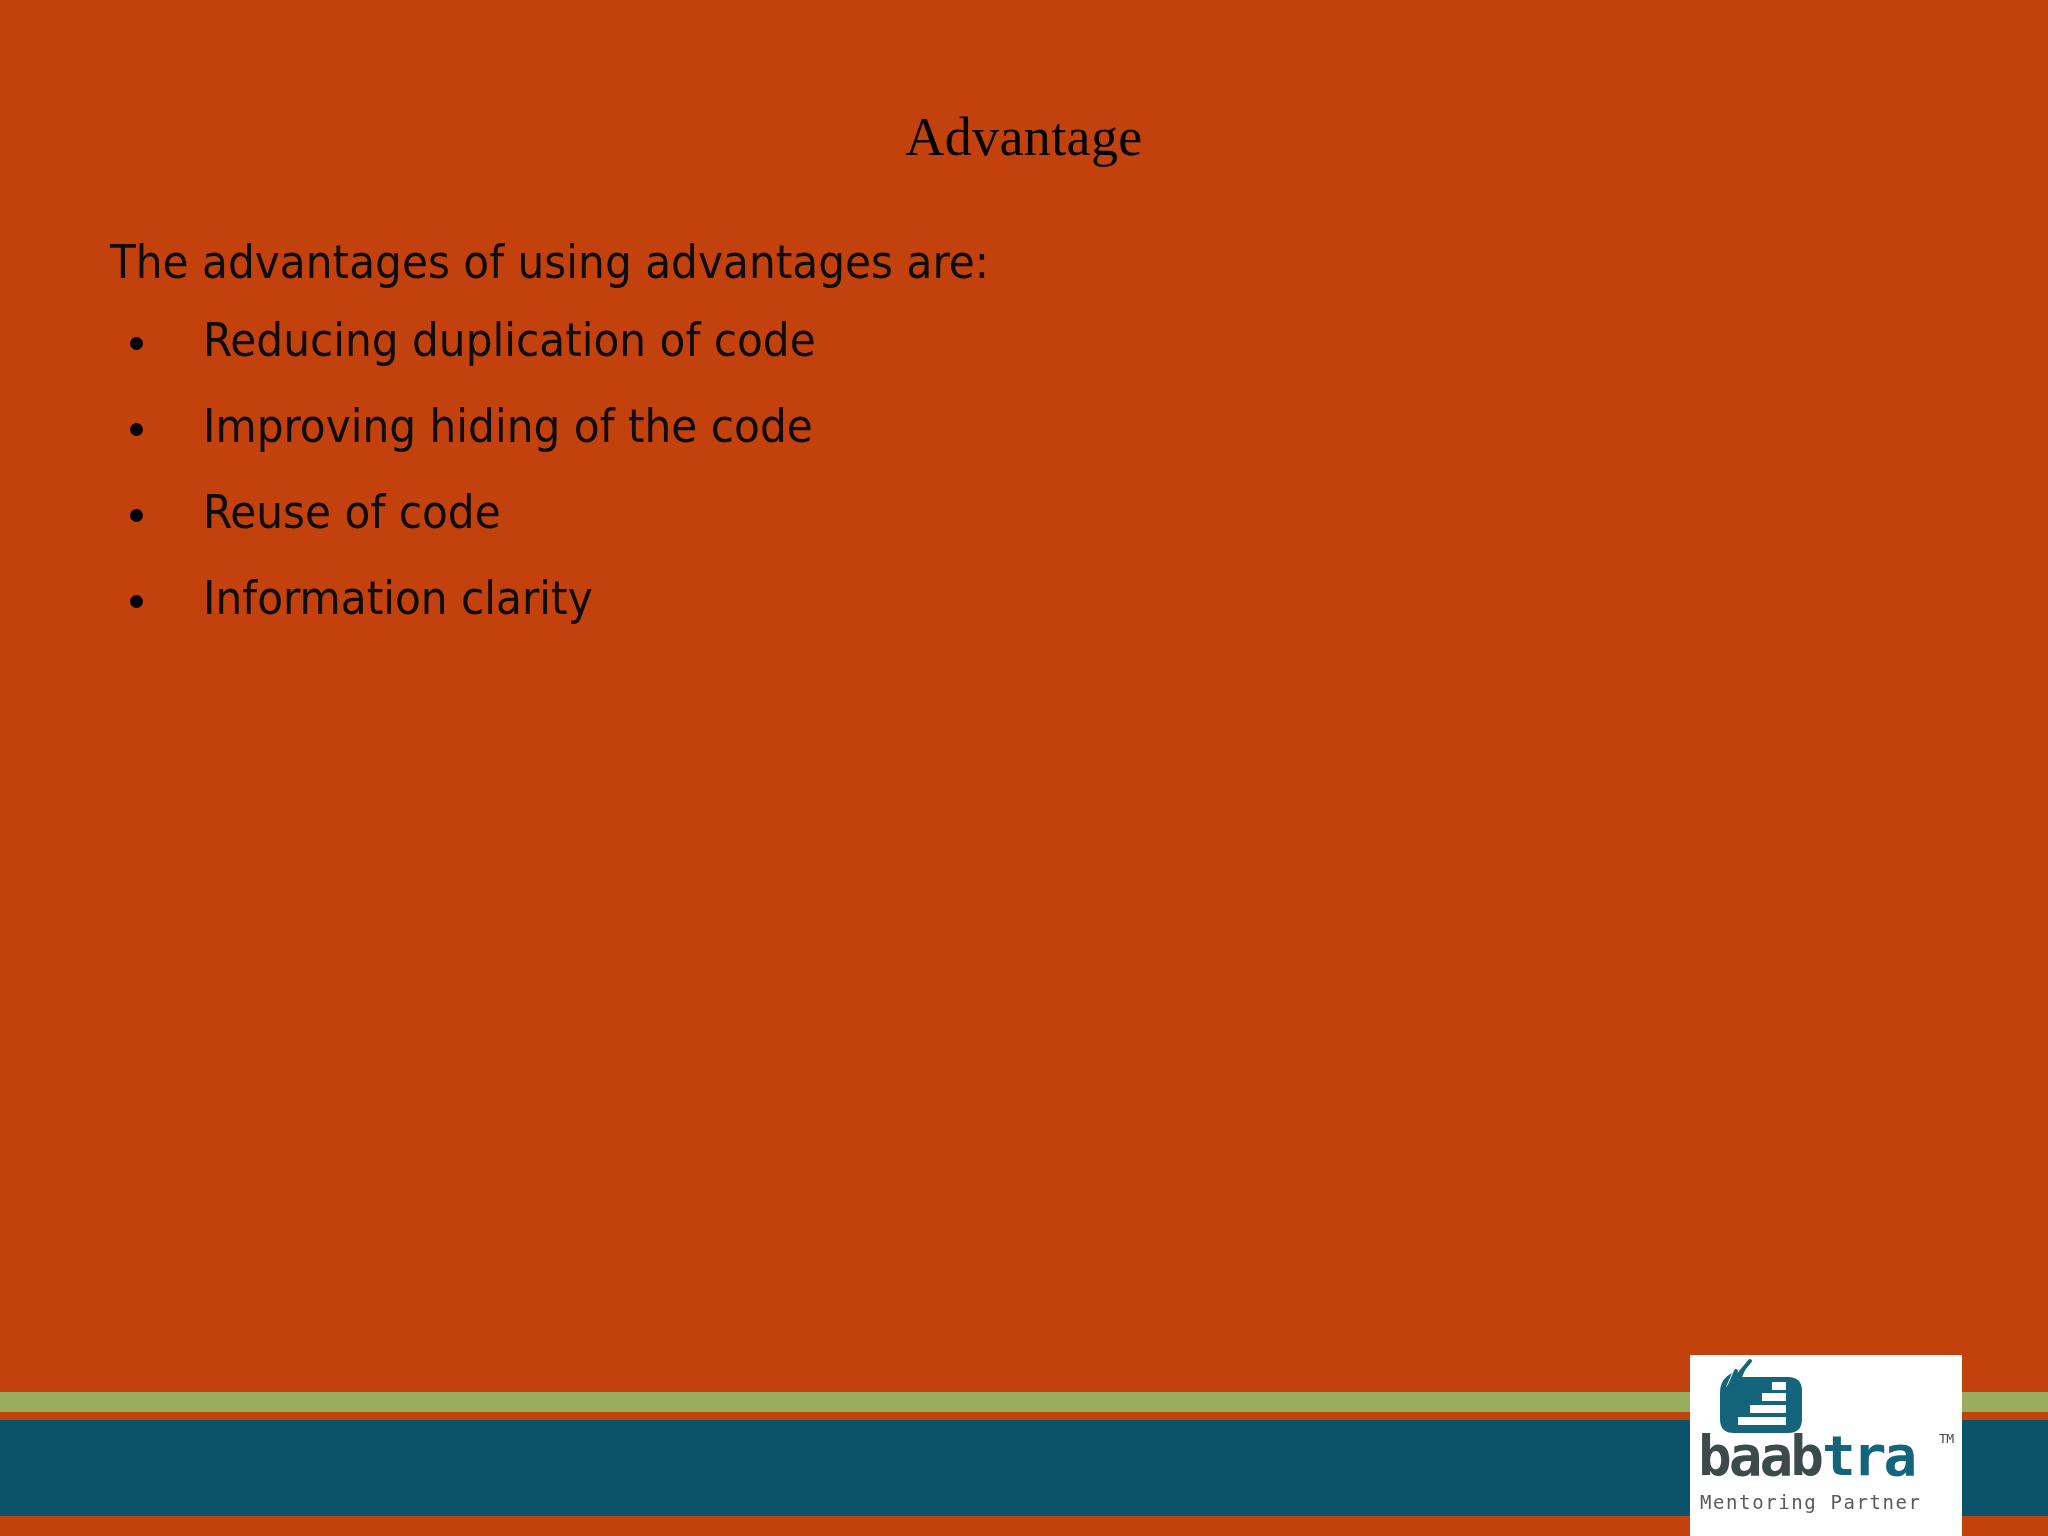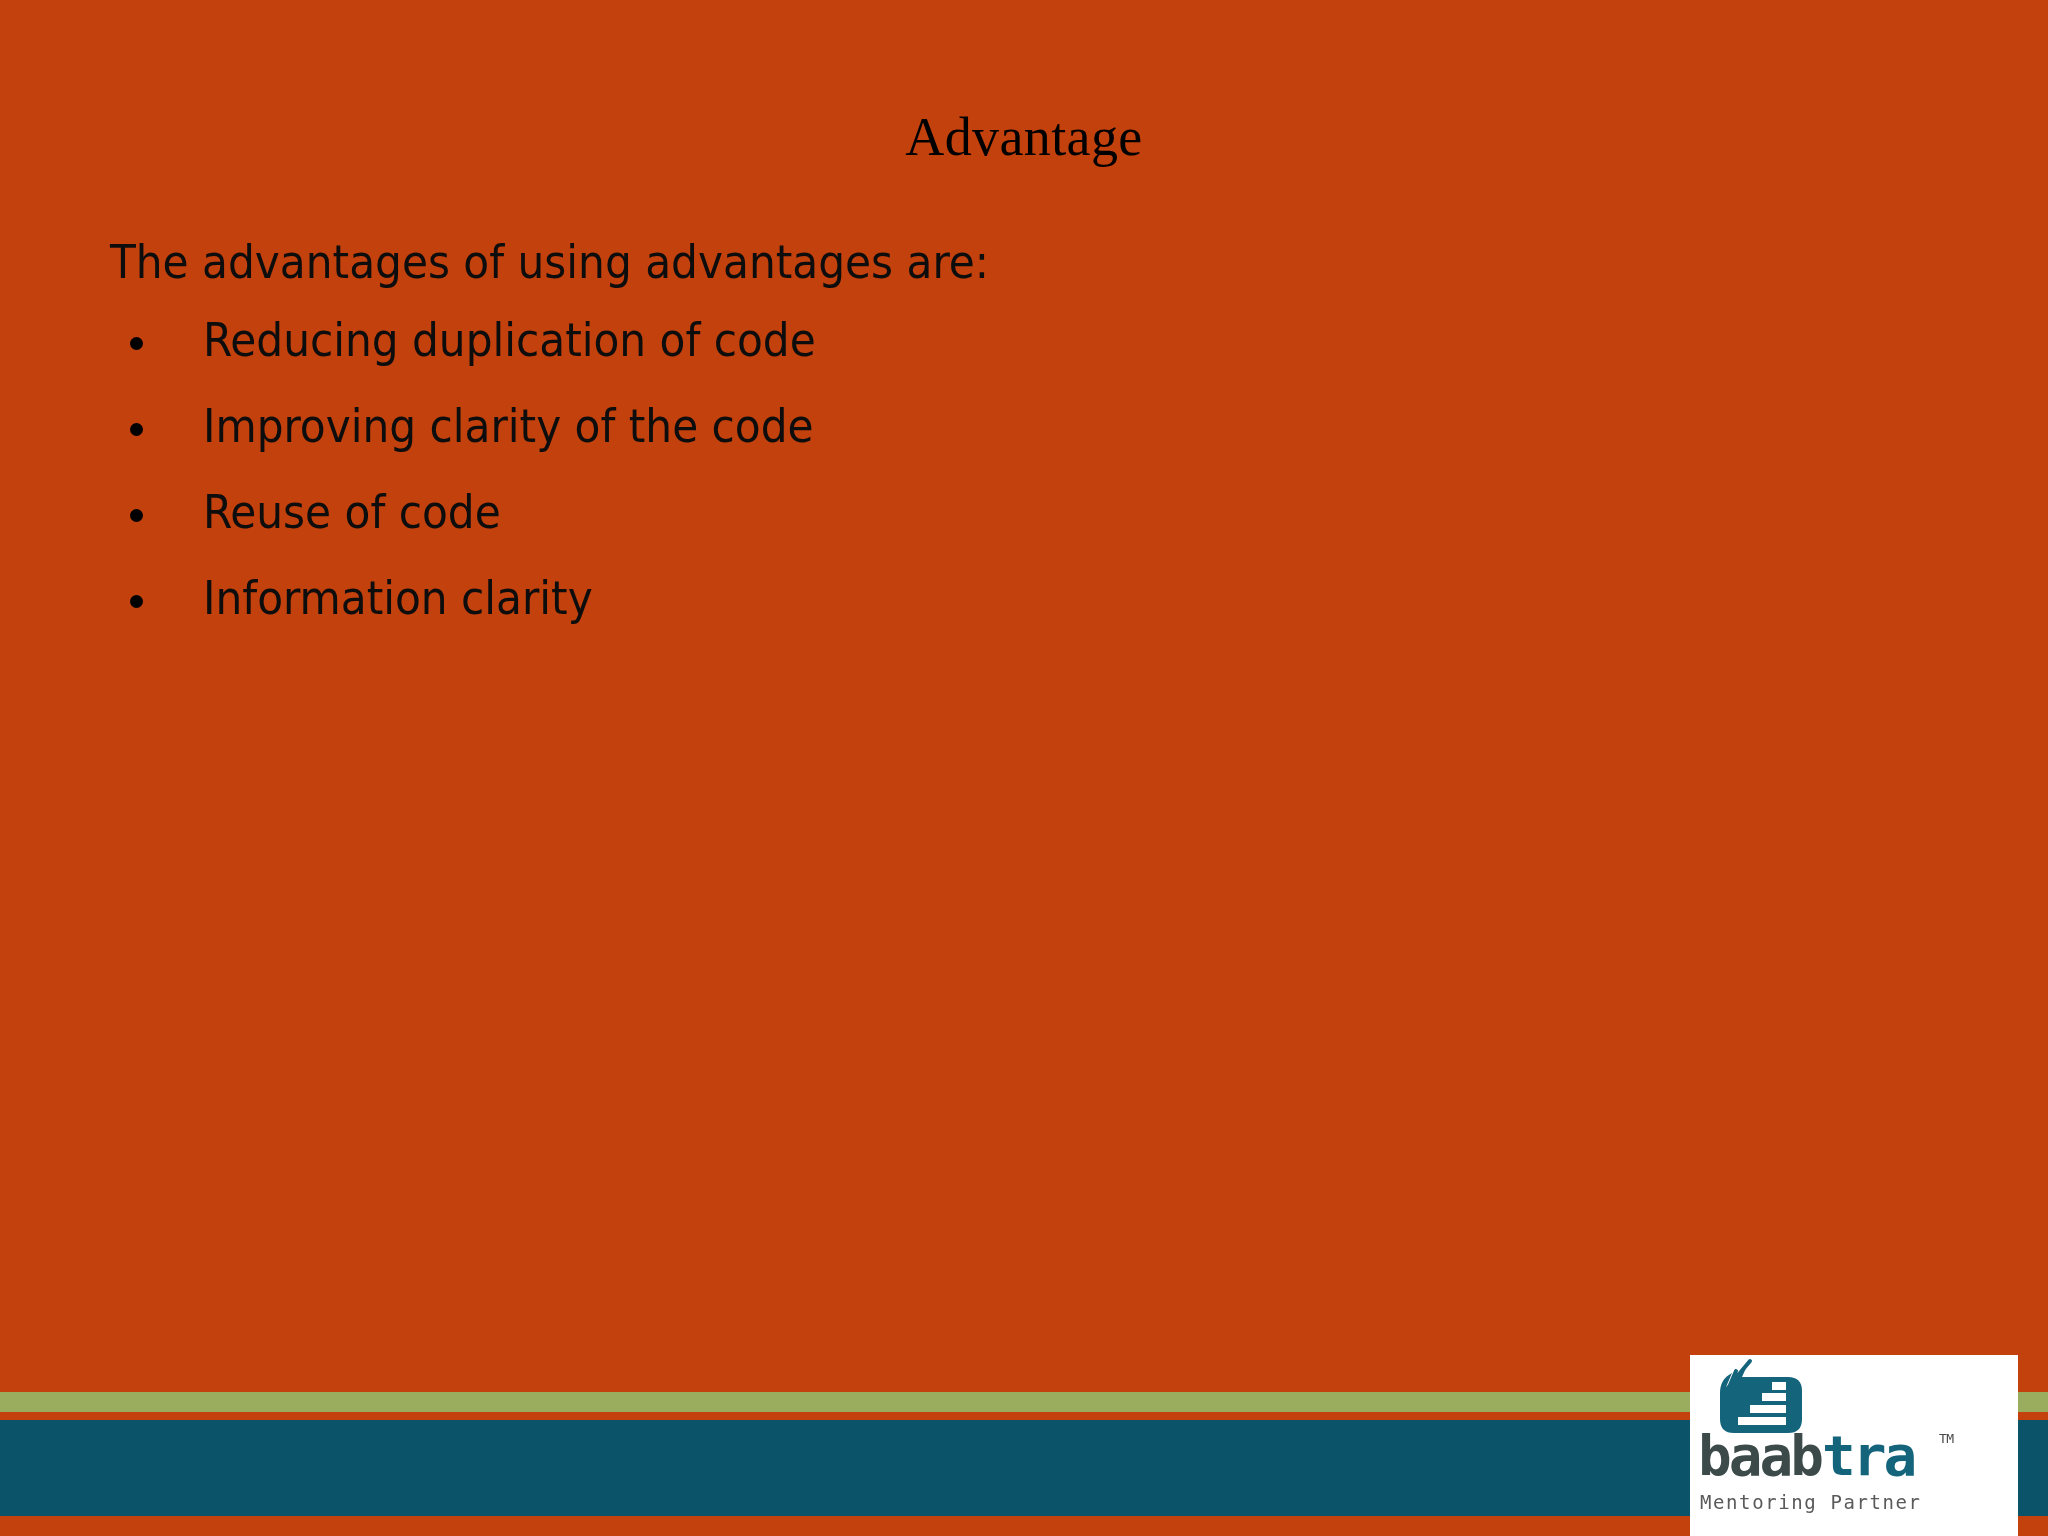--- a/index.html
+++ b/index.html
@@ -124,21 +124,21 @@
     width: 86px;
     height: 96px;
     background: #0a5369;
   }
 
   
   #logo-area {
     position: absolute;
     left: 1690px;
     top: 1355px;
-    width: 328px;
+    width: 272px;
     height: 181px;
     background: #ffffff;
   }
   #logo-inner {
     position: absolute;
     left: 8px;
     top: 0px;
     width: 264px;
     height: 181px;
   }
@@ -192,21 +192,21 @@
 
     <ul class="bullet-list">
 
       <li class="bullet-row">
         <span class="bullet-dot"></span>
         <span class="bullet-text">Reducing duplication of code</span>
       </li>
 
       <li class="bullet-row">
         <span class="bullet-dot"></span>
-        <span class="bullet-text">Improving clarity of the code</span>
+        <span class="bullet-text">Improving hiding of the code</span>
       </li>
 
       <li class="bullet-row">
         <span class="bullet-dot"></span>
         <span class="bullet-text">Reuse of code</span>
       </li>
 
       <li class="bullet-row">
         <span class="bullet-dot"></span>
         <span class="bullet-text">Information clarity</span>

